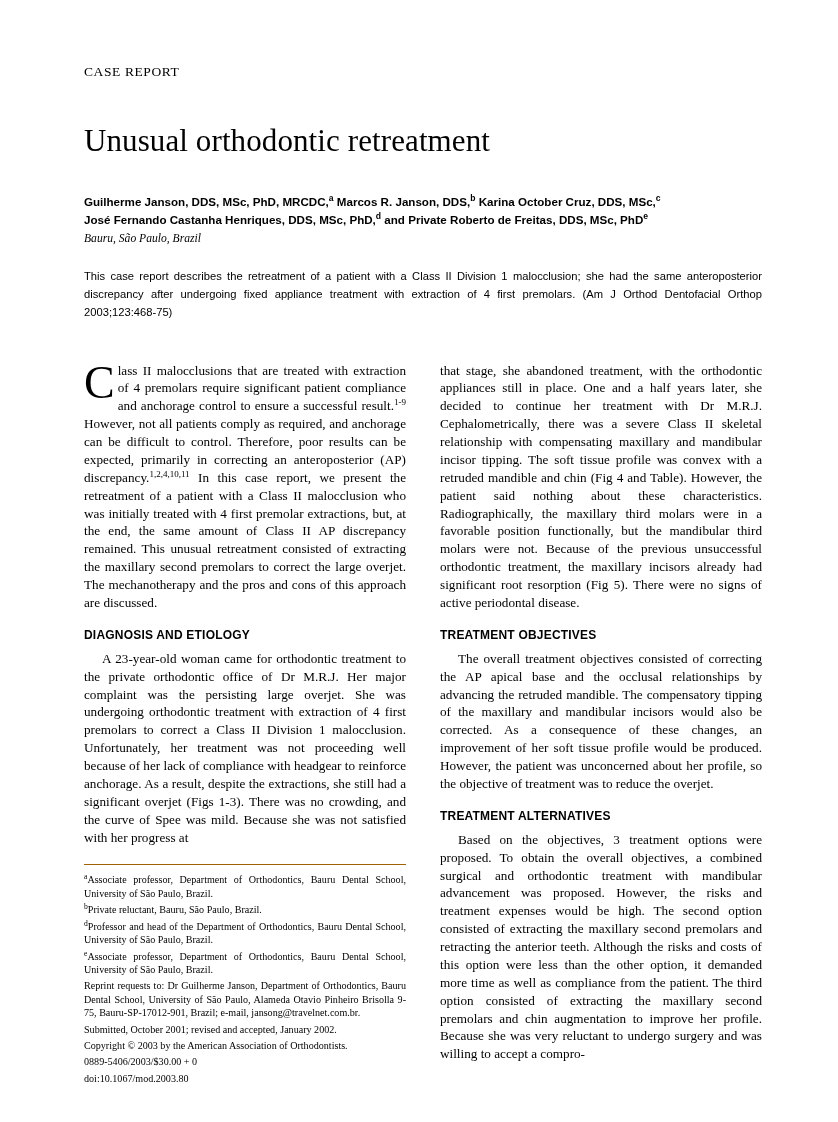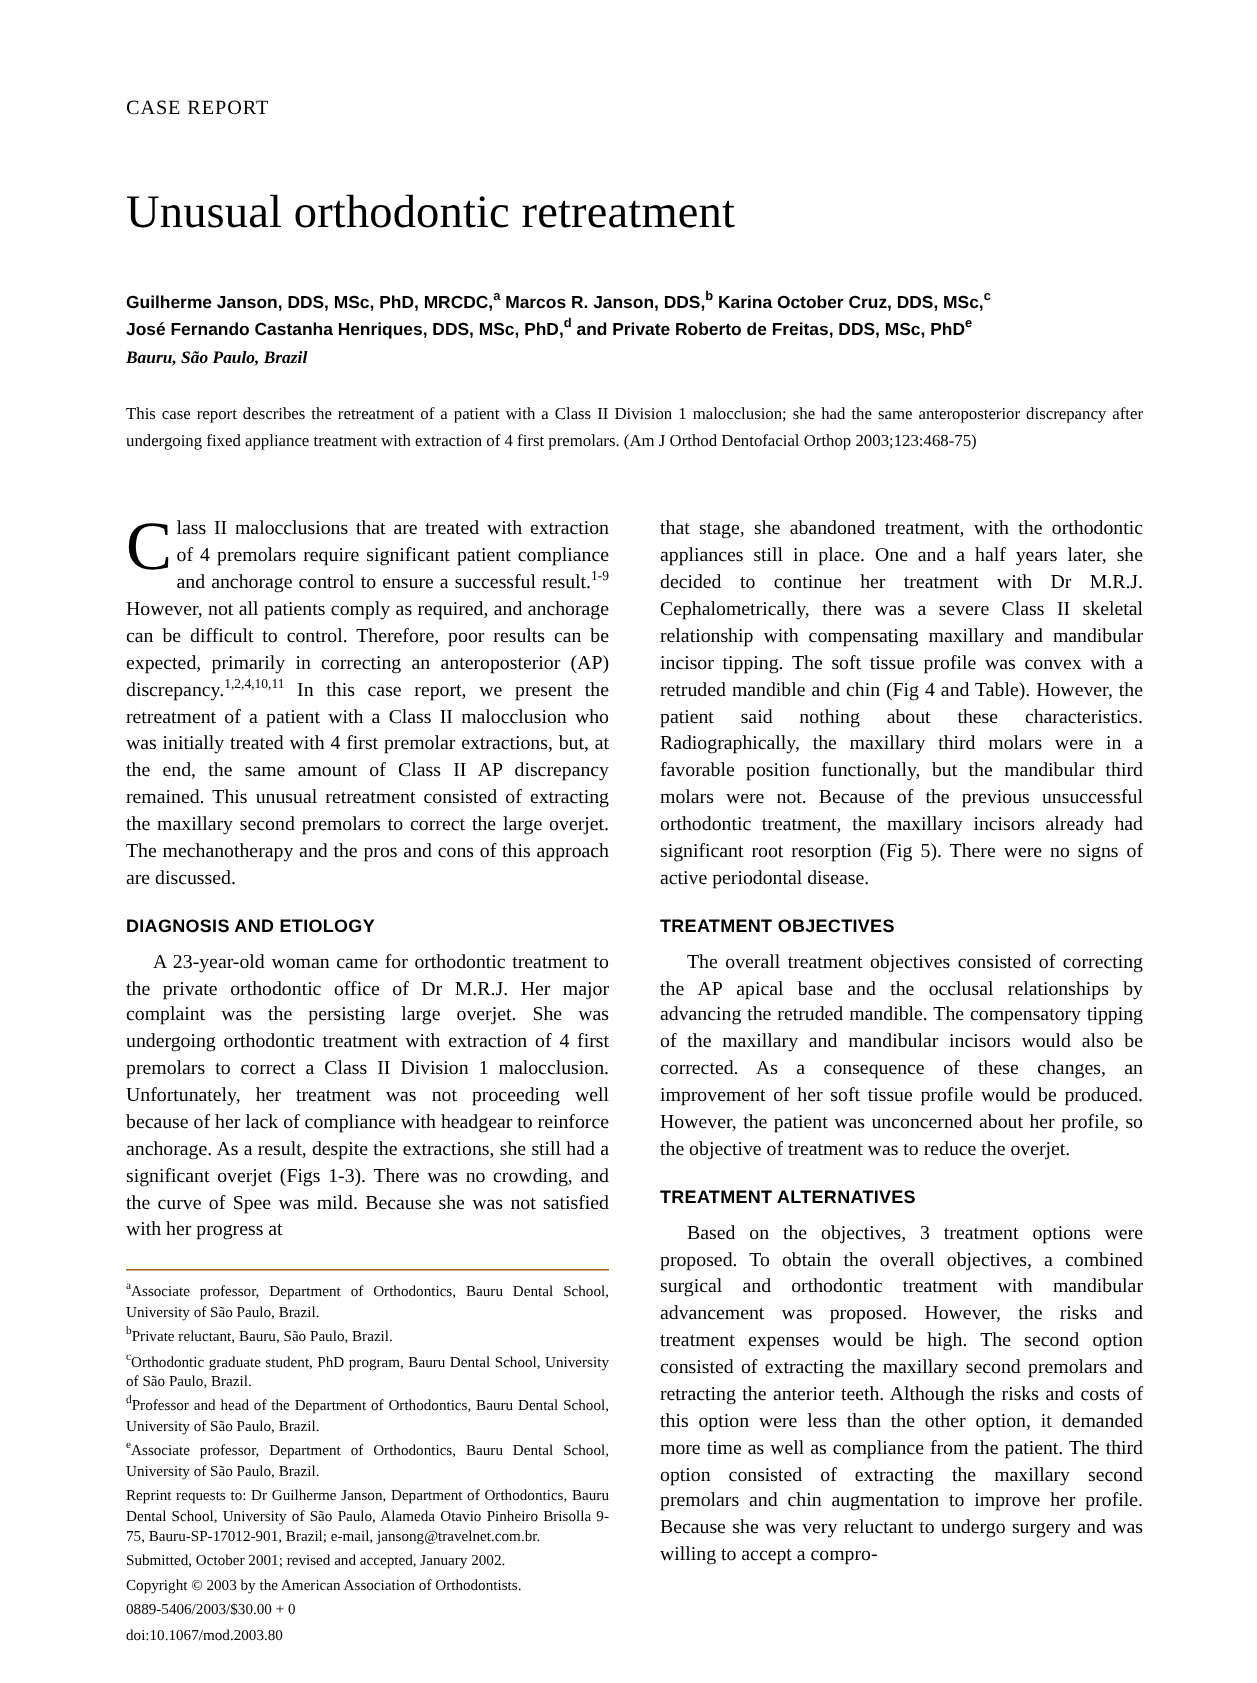--- a/index.html
+++ b/index.html
@@ -48,24 +48,23 @@
   .authors sup {
     font-size: 8.6px;
     vertical-align: super;
     line-height: 0;
   }
   .affil-city {
     font-family: "Liberation Serif", serif;
     font-style: italic;
     font-size: 11.6px;
     margin-bottom: 22px;
-    font-weight: bold;
   }
   .abstract {
-    font-family: Liberation Serif, serif;
+    font-family: Liberation Sans, sans-serif;
     font-size: 11.2px;
     line-height: 1.62;
     text-align: justify;
     margin-bottom: 40px;
     max-width: 678px;
   }
   .columns {
     display: flex;
     gap: 34px;
   }
@@ -150,21 +149,20 @@
 
       <p class="dropcap-para noindent"><span class="dropcap">C</span><span>lass II malocclusions that are treated with extraction of 4 premolars require significant patient compliance and anchorage control to ensure a successful result.</span><sup>1-9</sup><span> However, not all patients comply as required, and anchorage can be difficult to control. Therefore, poor results can be expected, primarily in correcting an anteroposterior (AP) discrepancy.</span><sup>1,2,4,10,11</sup><span> In this case report, we present the retreatment of a patient with a Class II malocclusion who was initially treated with 4 first premolar extractions, but, at the end, the same amount of Class II AP discrepancy remained. This unusual retreatment consisted of extracting the maxillary second premolars to correct the large overjet. The mechanotherapy and the pros and cons of this approach are discussed.</span></p>
 
       <h2 class="section">DIAGNOSIS AND ETIOLOGY</h2>
 
       <p>A 23-year-old woman came for orthodontic treatment to the private orthodontic office of Dr M.R.J. Her major complaint was the persisting large overjet. She was undergoing orthodontic treatment with extraction of 4 first premolars to correct a Class II Division 1 malocclusion. Unfortunately, her treatment was not proceeding well because of her lack of compliance with headgear to reinforce anchorage. As a result, despite the extractions, she still had a significant overjet (Figs 1-3). There was no crowding, and the curve of Spee was mild. Because she was not satisfied with her progress at</p>
 
       <div class="footnotes">
         <p><sup>a</sup><span>Associate professor, Department of Orthodontics, Bauru Dental School, University of São Paulo, Brazil.</span></p>
         <p><sup>b</sup><span>Private reluctant, Bauru, São Paulo, Brazil.</span></p>
-        <p><sup>c</sup><span>Orthodontic graduate student, PhD program, Bauru Dental School, University of São Paulo, Brazil.</span></p>
         <p><sup>d</sup><span>Professor and head of the Department of Orthodontics, Bauru Dental School, University of São Paulo, Brazil.</span></p>
         <p><sup>e</sup><span>Associate professor, Department of Orthodontics, Bauru Dental School, University of São Paulo, Brazil.</span></p>
         <p>Reprint requests to: Dr Guilherme Janson, Department of Orthodontics, Bauru Dental School, University of São Paulo, Alameda Otavio Pinheiro Brisolla 9-75, Bauru-SP-17012-901, Brazil; e-mail, jansong@travelnet.com.br.</p>
         <p>Submitted, October 2001; revised and accepted, January 2002.</p>
         <p>Copyright © 2003 by the American Association of Orthodontists.</p>
         <p>0889-5406/2003/$30.00 + 0</p>
         <p>doi:10.1067/mod.2003.80</p>
       </div>
 
     </div>

